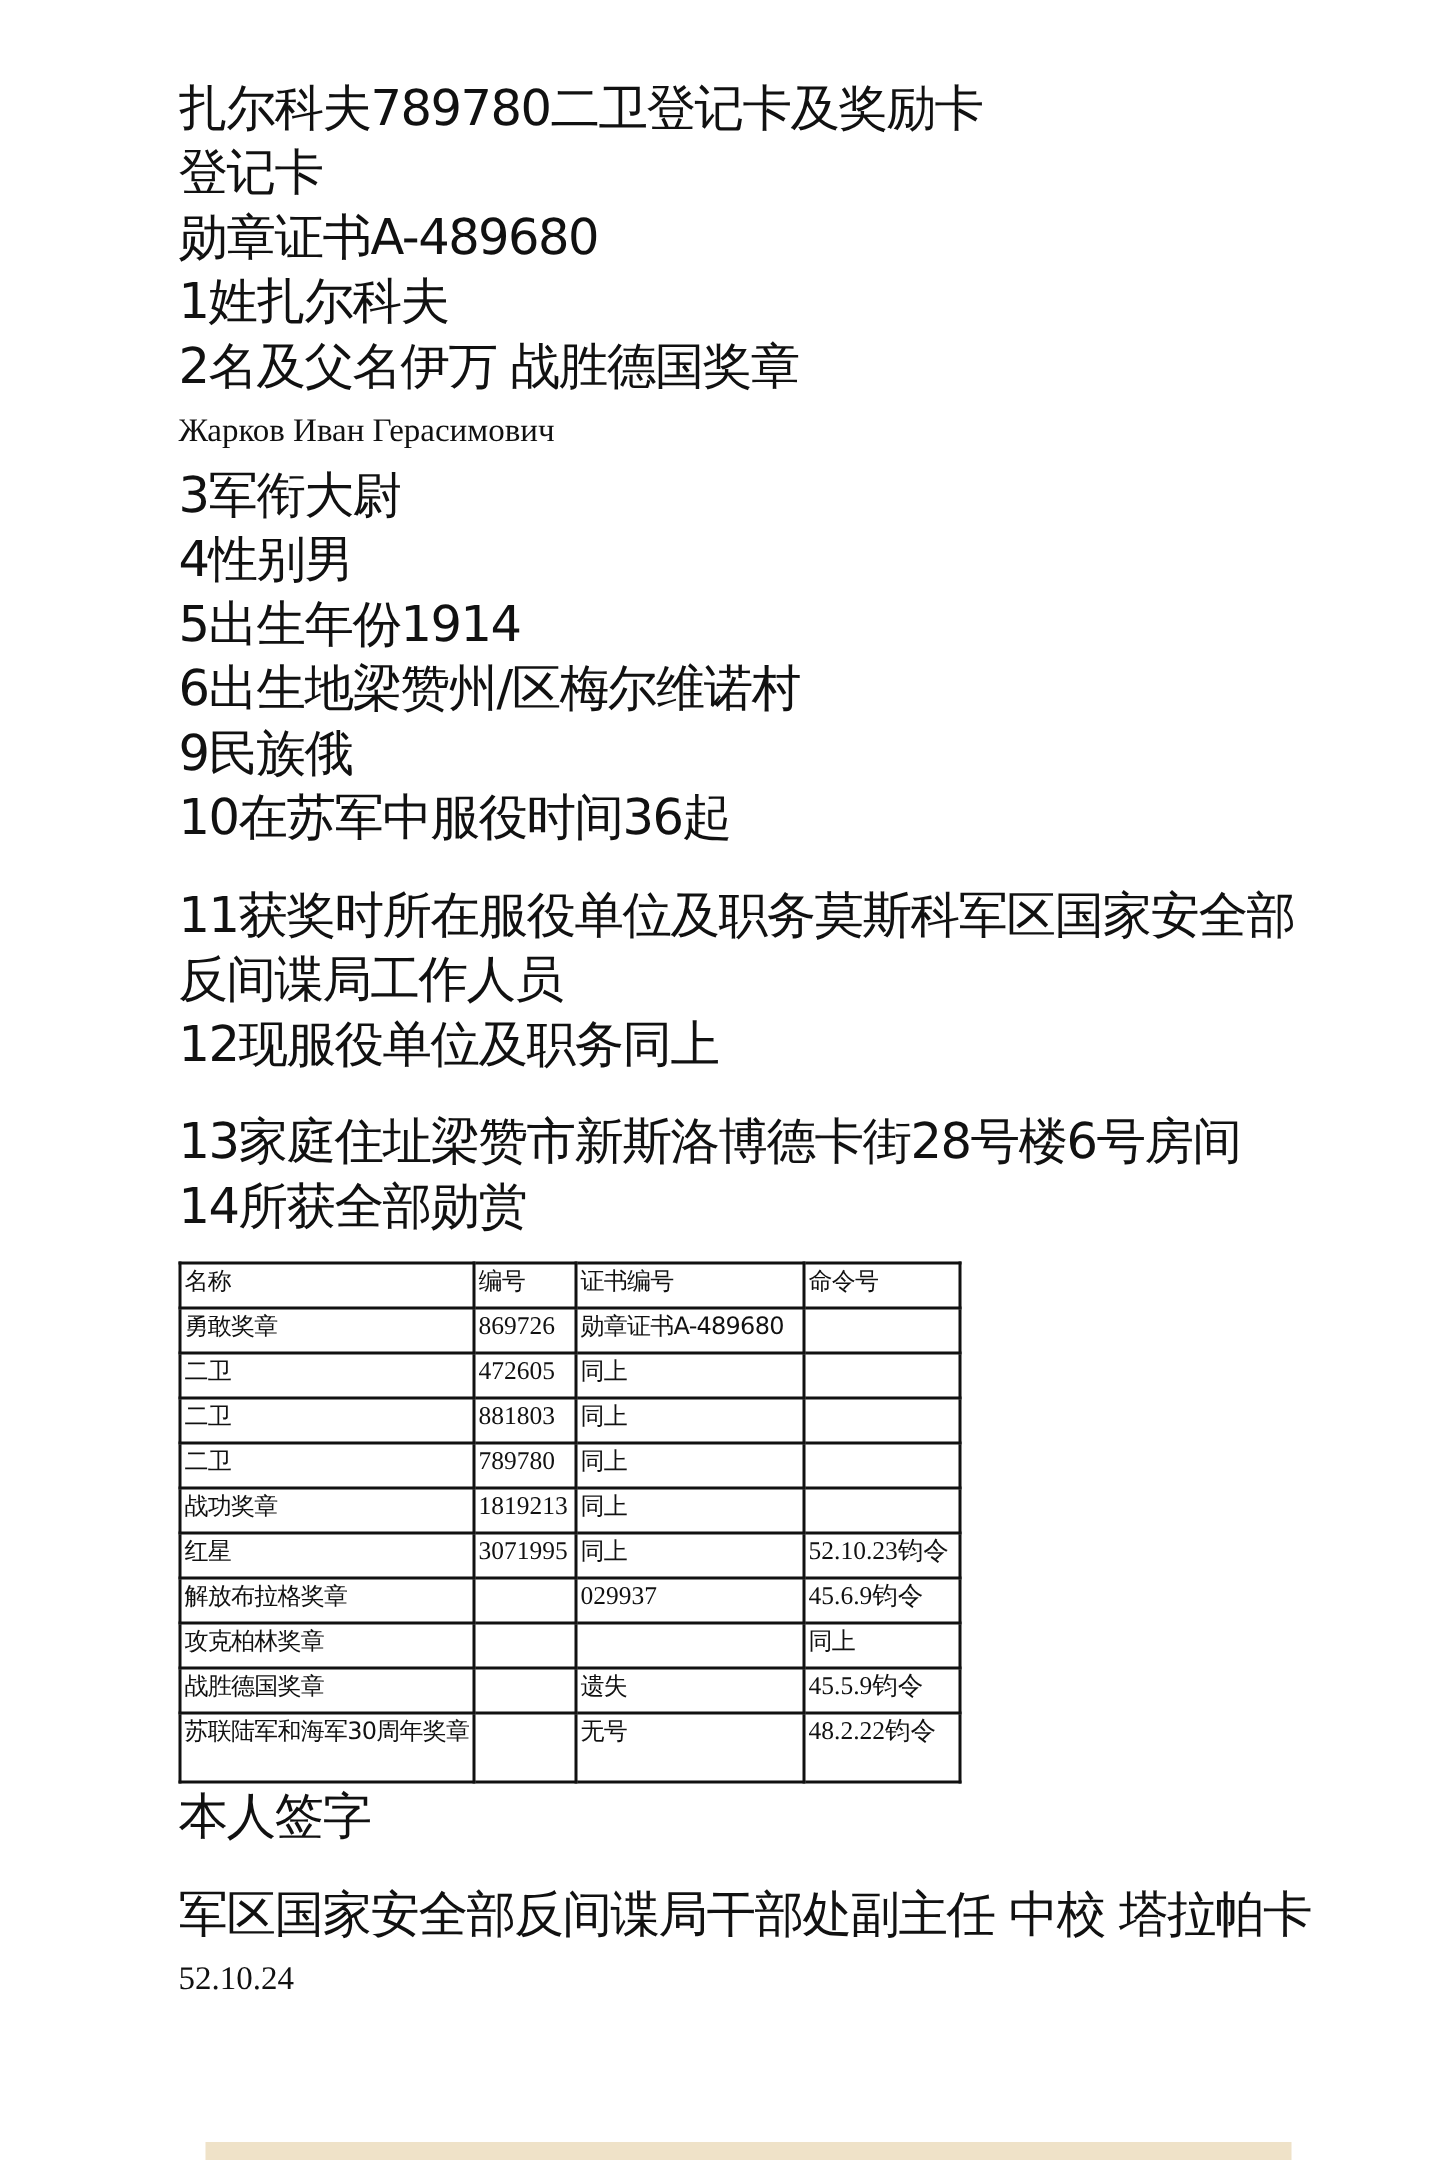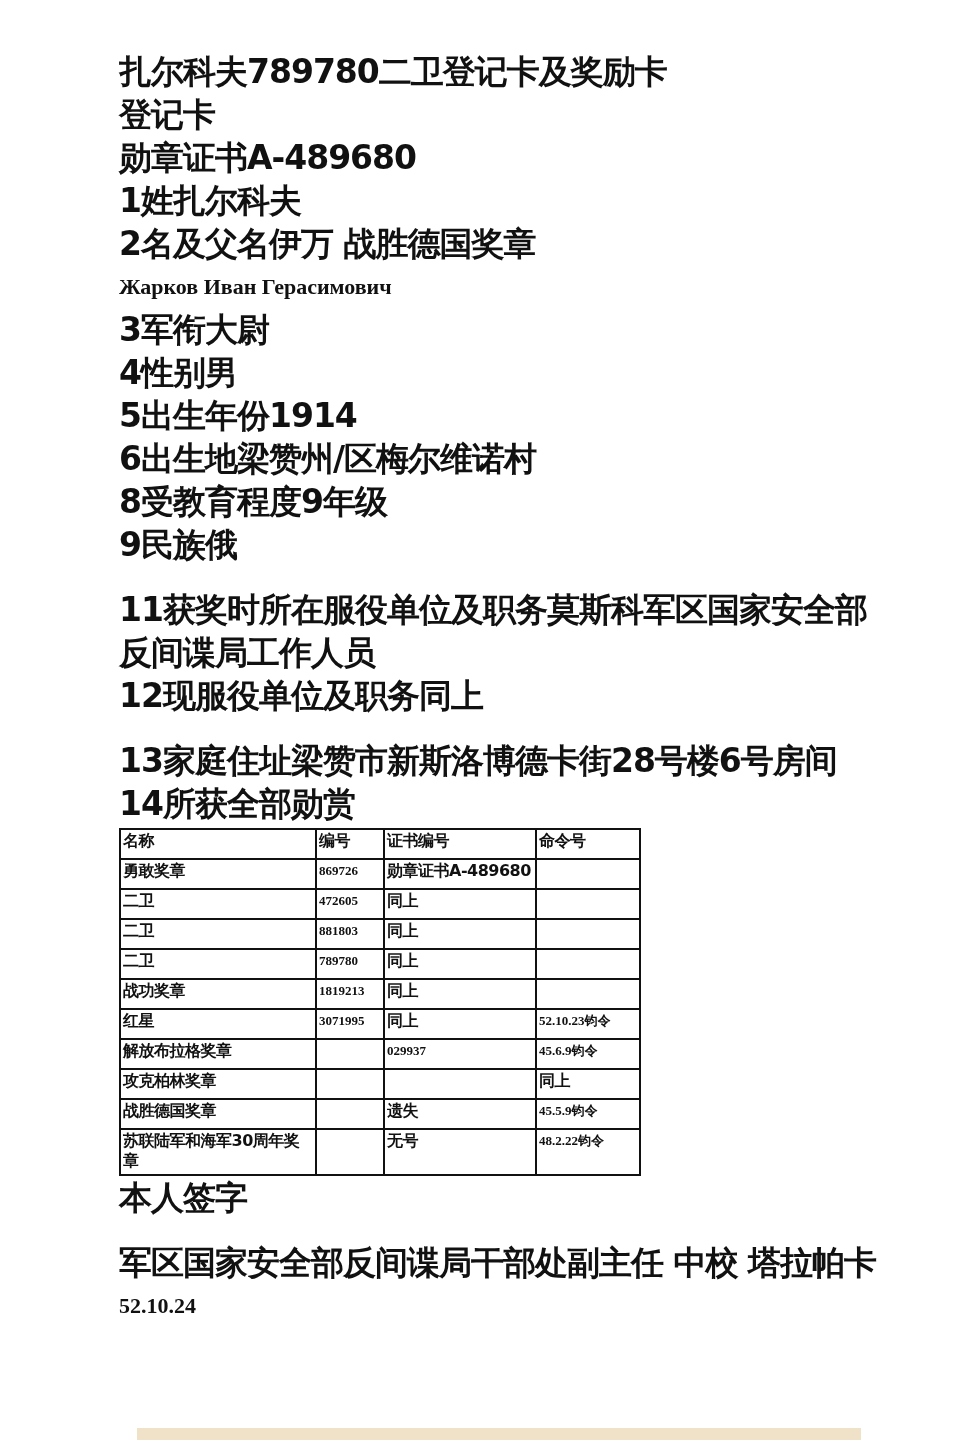--- a/index.html
+++ b/index.html
@@ -1,42 +1,42 @@
 <!DOCTYPE html>
 <html><head>
 <meta charset="utf-8">
 <style>
   html, body { margin: 0; padding: 0; background: #ffffff; }
   body { width: 958px; height: 1440px; position: relative; overflow: hidden; color: #111; }
-  .page { position: absolute; left: 119px; top: 50px; width: 760px; font-weight: bold; }
+  .page { position: absolute; left: 119px; top: 50px; width: 760px; }
   .line {
     font-family: "DejaVu Sans", sans-serif;
     font-size: 33px;
     line-height: 43px;
     height: 43px;
     white-space: nowrap;
     letter-spacing: -1px;
   }
   .line.wrap { white-space: normal; height: auto; margin-top: 22px; }
   .serif { font-family: "Liberation Serif", serif; letter-spacing: 0; font-size: 22px; }
   table.awards {
     border-collapse: collapse;
-    margin-top: 3px;
+    margin-top: 16px;
     font-family: "DejaVu Sans", sans-serif;
     font-size: 16px;
     letter-spacing: -0.5px;
   }
   table.awards td {
     border: 2px solid #111;
     padding: 1px 2px;
     vertical-align: top;
     height: 26px;
     line-height: 20px;
   }
-  table.awards .num { font-family: "Liberation Serif", serif; letter-spacing: 0; font-size: 13px; }
+  table.awards .num { font-family: "Liberation Serif", serif; letter-spacing: 0; font-size: 17px; }
   .c1 { width: 190px; } .c2 { width: 62px; } .c3 { width: 146px; } .c4 { width: 98px; }
   .paper-strip {
     position: absolute; left: 137px; top: 1428px; width: 724px; height: 12px;
     background: #efe2c8;
   }
 </style>
 </head>
 <body>
 
 <div class="page">
@@ -44,22 +44,22 @@
   <div class="line">登记卡</div>
   <div class="line">勋章证书A-489680</div>
 
   <div class="line"><span>1姓</span><span>扎尔科夫</span></div>
   <div class="line"><span>2名及父名</span><span>伊万 战胜德国奖章</span></div>
   <div class="line serif">Жарков Иван Герасимович</div>
   <div class="line"><span>3军衔</span><span>大尉</span></div>
   <div class="line"><span>4性别</span><span>男</span></div>
   <div class="line"><span>5出生年份</span><span>1914</span></div>
   <div class="line"><span>6出生地</span><span>梁赞州/区梅尔维诺村</span></div>
-  <div class="line"><span>8受教育程度</span><span>9年级</span></div>
   <div class="line"><span>9民族</span><span>俄</span></div>
+  <div class="line"><span>10在苏军中服役时间</span><span>36起</span></div>
   <div class="line wrap"><span>11获奖时所在服役单位及职务</span><span>莫斯科军区国家安全部反间谍局工作人员</span></div>
   <div class="line"><span>12现服役单位及职务</span><span>同上</span></div>
   <div class="line wrap"><span>13家庭住址</span><span>梁赞市新斯洛博德卡街28号楼6号房间</span></div>
   <div class="line">14所获全部勋赏</div>
 
   <table class="awards">
     <tbody>
         <tr>
       <td class="c1">名称</td>
       <td class="c2">编号</td>

